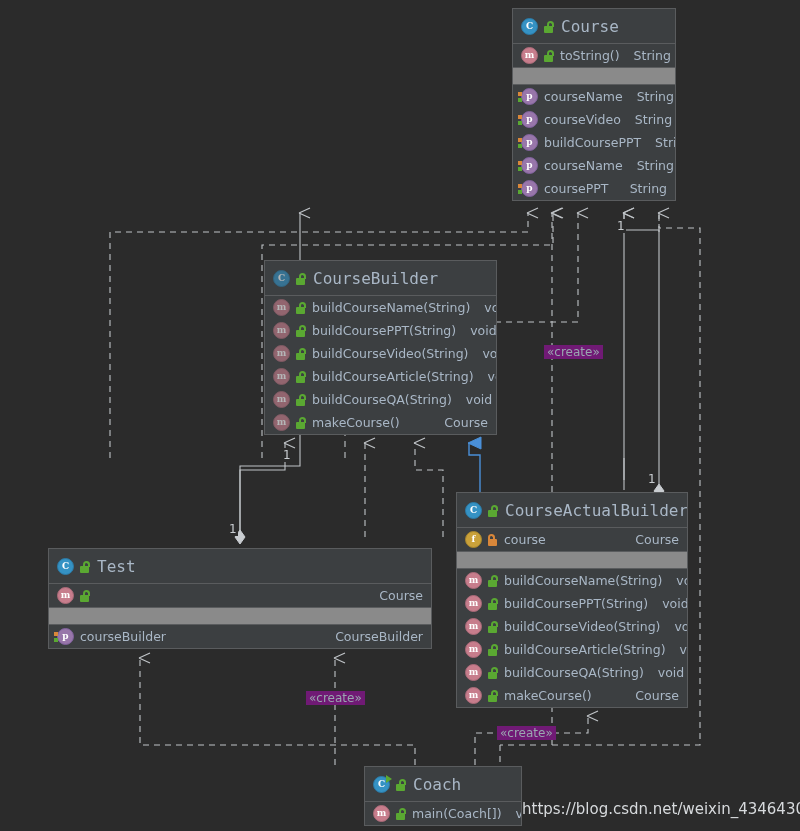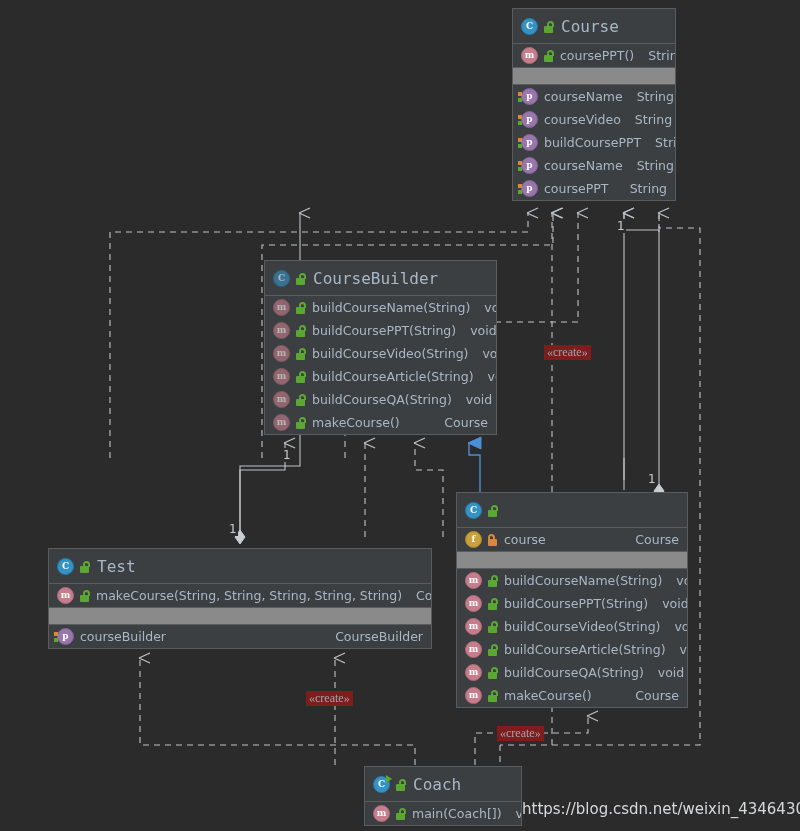--- a/index.html
+++ b/index.html
@@ -152,24 +152,23 @@
   .lock.public .body    { background: #5aa832; }
   .lock.public .shackle { left: 4px; top: 1px; border-color: #5aa832; }
   .lock.private .body    { background: #d9873a; }
   .lock.private .shackle { left: 1px; top: 1px; border-color: #d9873a; }
 
   
   .edge-label {
     position: absolute;
     font-size: 12px;
     color: #9aa7b0;
-    background: #7f1d1d;
+    background: #701a75;
     padding: 0 3px;
     white-space: nowrap;
-    font-family: Liberation Serif, serif;
   }
   .mult-label {
     position: absolute;
     font-size: 12px;
     color: #c9cdd1;
     background: #2b2b2b;
     padding: 0 1px;
     white-space: nowrap;
   }
 
@@ -294,21 +293,21 @@
       </span>
       <span class="uml-title">Course</span>
     </div>
 
     <div class="uml-row">
       <span class="ico ico-circle ico-method">m</span>
       <span class="lock public">
         <span class="shackle"></span>
           <span class="body"></span>
       </span>
-      <span class="member-name">coursePPT()</span>
+      <span class="member-name">toString()</span>
       <span class="member-type">String</span>
     </div>
 
     <div class="uml-sep"></div>
 
     <div class="uml-row">
       <span class="ico ico-circle ico-prop">p
         <span class="prop-dots">
             <i class="o"></i>
             <i class="g"></i>
@@ -425,20 +424,21 @@
     </div>
   </div>
 
   <div class="uml-class" id="class-actualbuilder" style="left:456px; top:492px; width:232px;">
     <div class="uml-header">
       <span class="ico ico-circle ico-class">C</span>
       <span class="lock public">
         <span class="shackle"></span>
           <span class="body"></span>
       </span>
+      <span class="uml-title">CourseActualBuilder</span>
     </div>
 
     <div class="uml-row">
       <span class="ico ico-circle ico-field">f</span>
       <span class="lock private">
         <span class="shackle"></span>
           <span class="body"></span>
       </span>
       <span class="member-name">course</span>
       <span class="member-type">Course</span>
@@ -511,21 +511,20 @@
       </span>
       <span class="uml-title">Test</span>
     </div>
 
     <div class="uml-row">
       <span class="ico ico-circle ico-method">m</span>
       <span class="lock public">
         <span class="shackle"></span>
           <span class="body"></span>
       </span>
-      <span class="member-name">makeCourse(String, String, String, String, String)</span>
       <span class="member-type">Course</span>
     </div>
 
     <div class="uml-sep"></div>
 
     <div class="uml-row">
       <span class="ico ico-circle ico-prop">p
         <span class="prop-dots">
             <i class="o"></i>
             <i class="g"></i>

